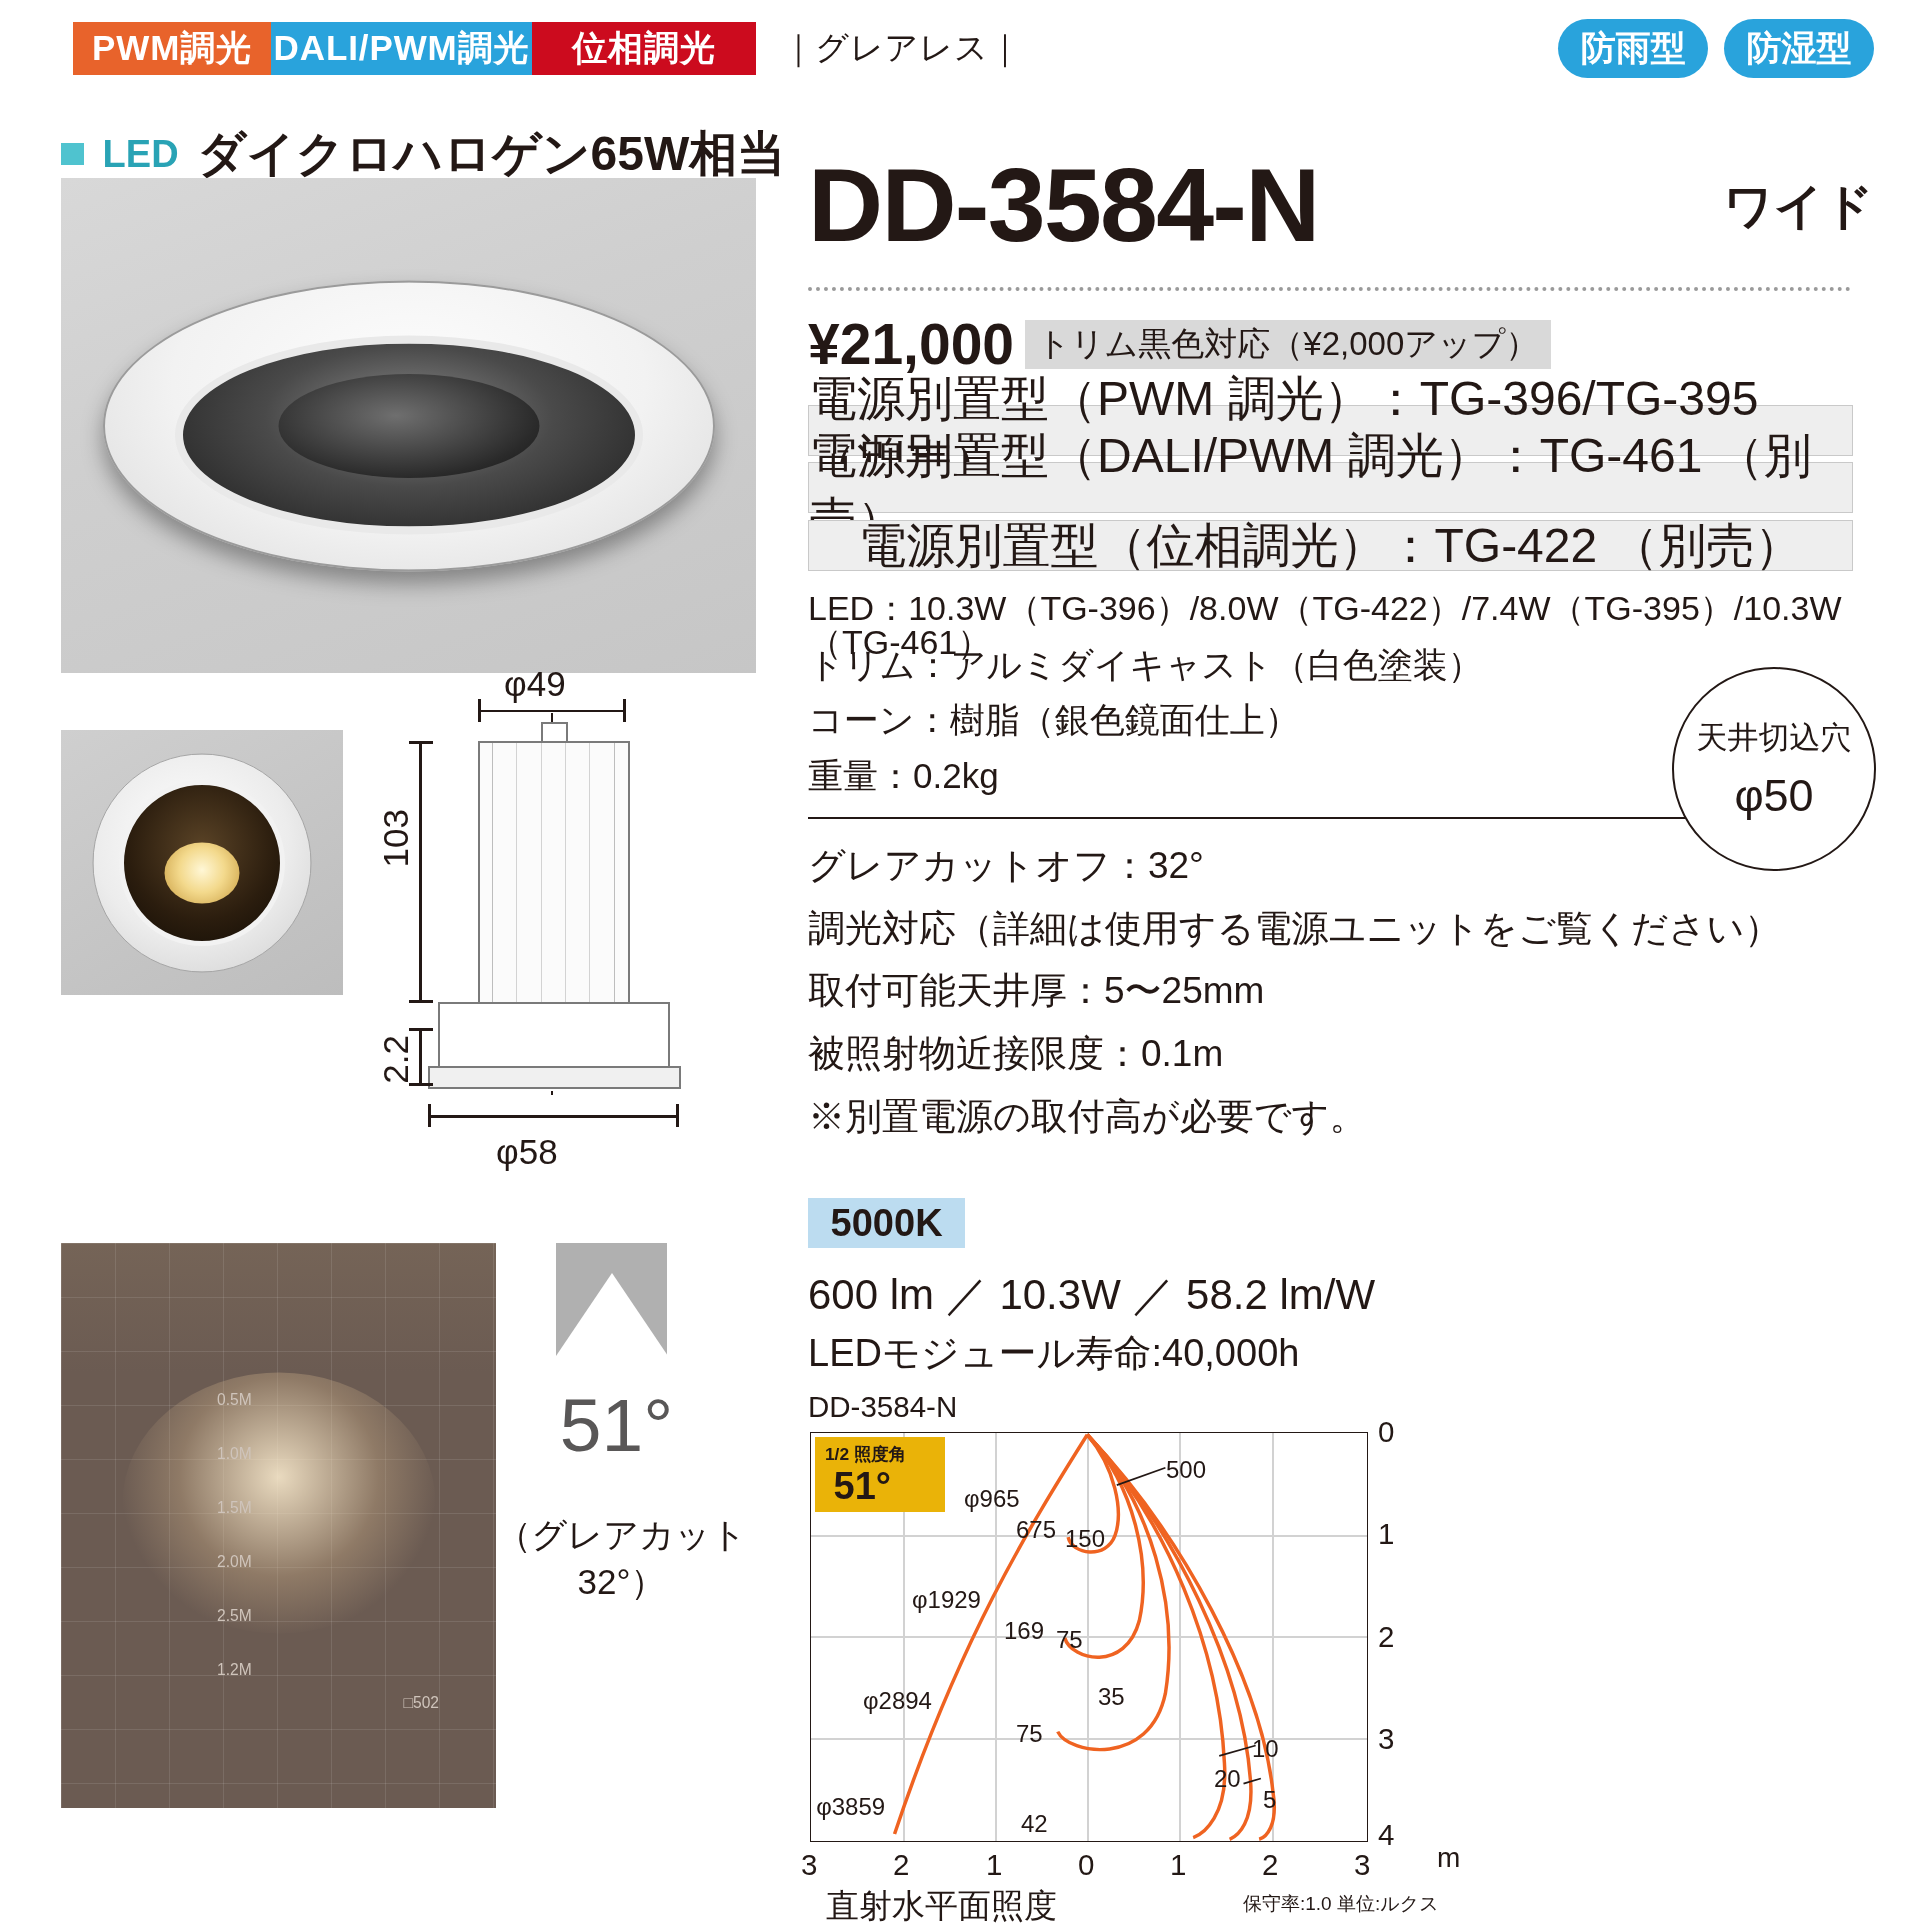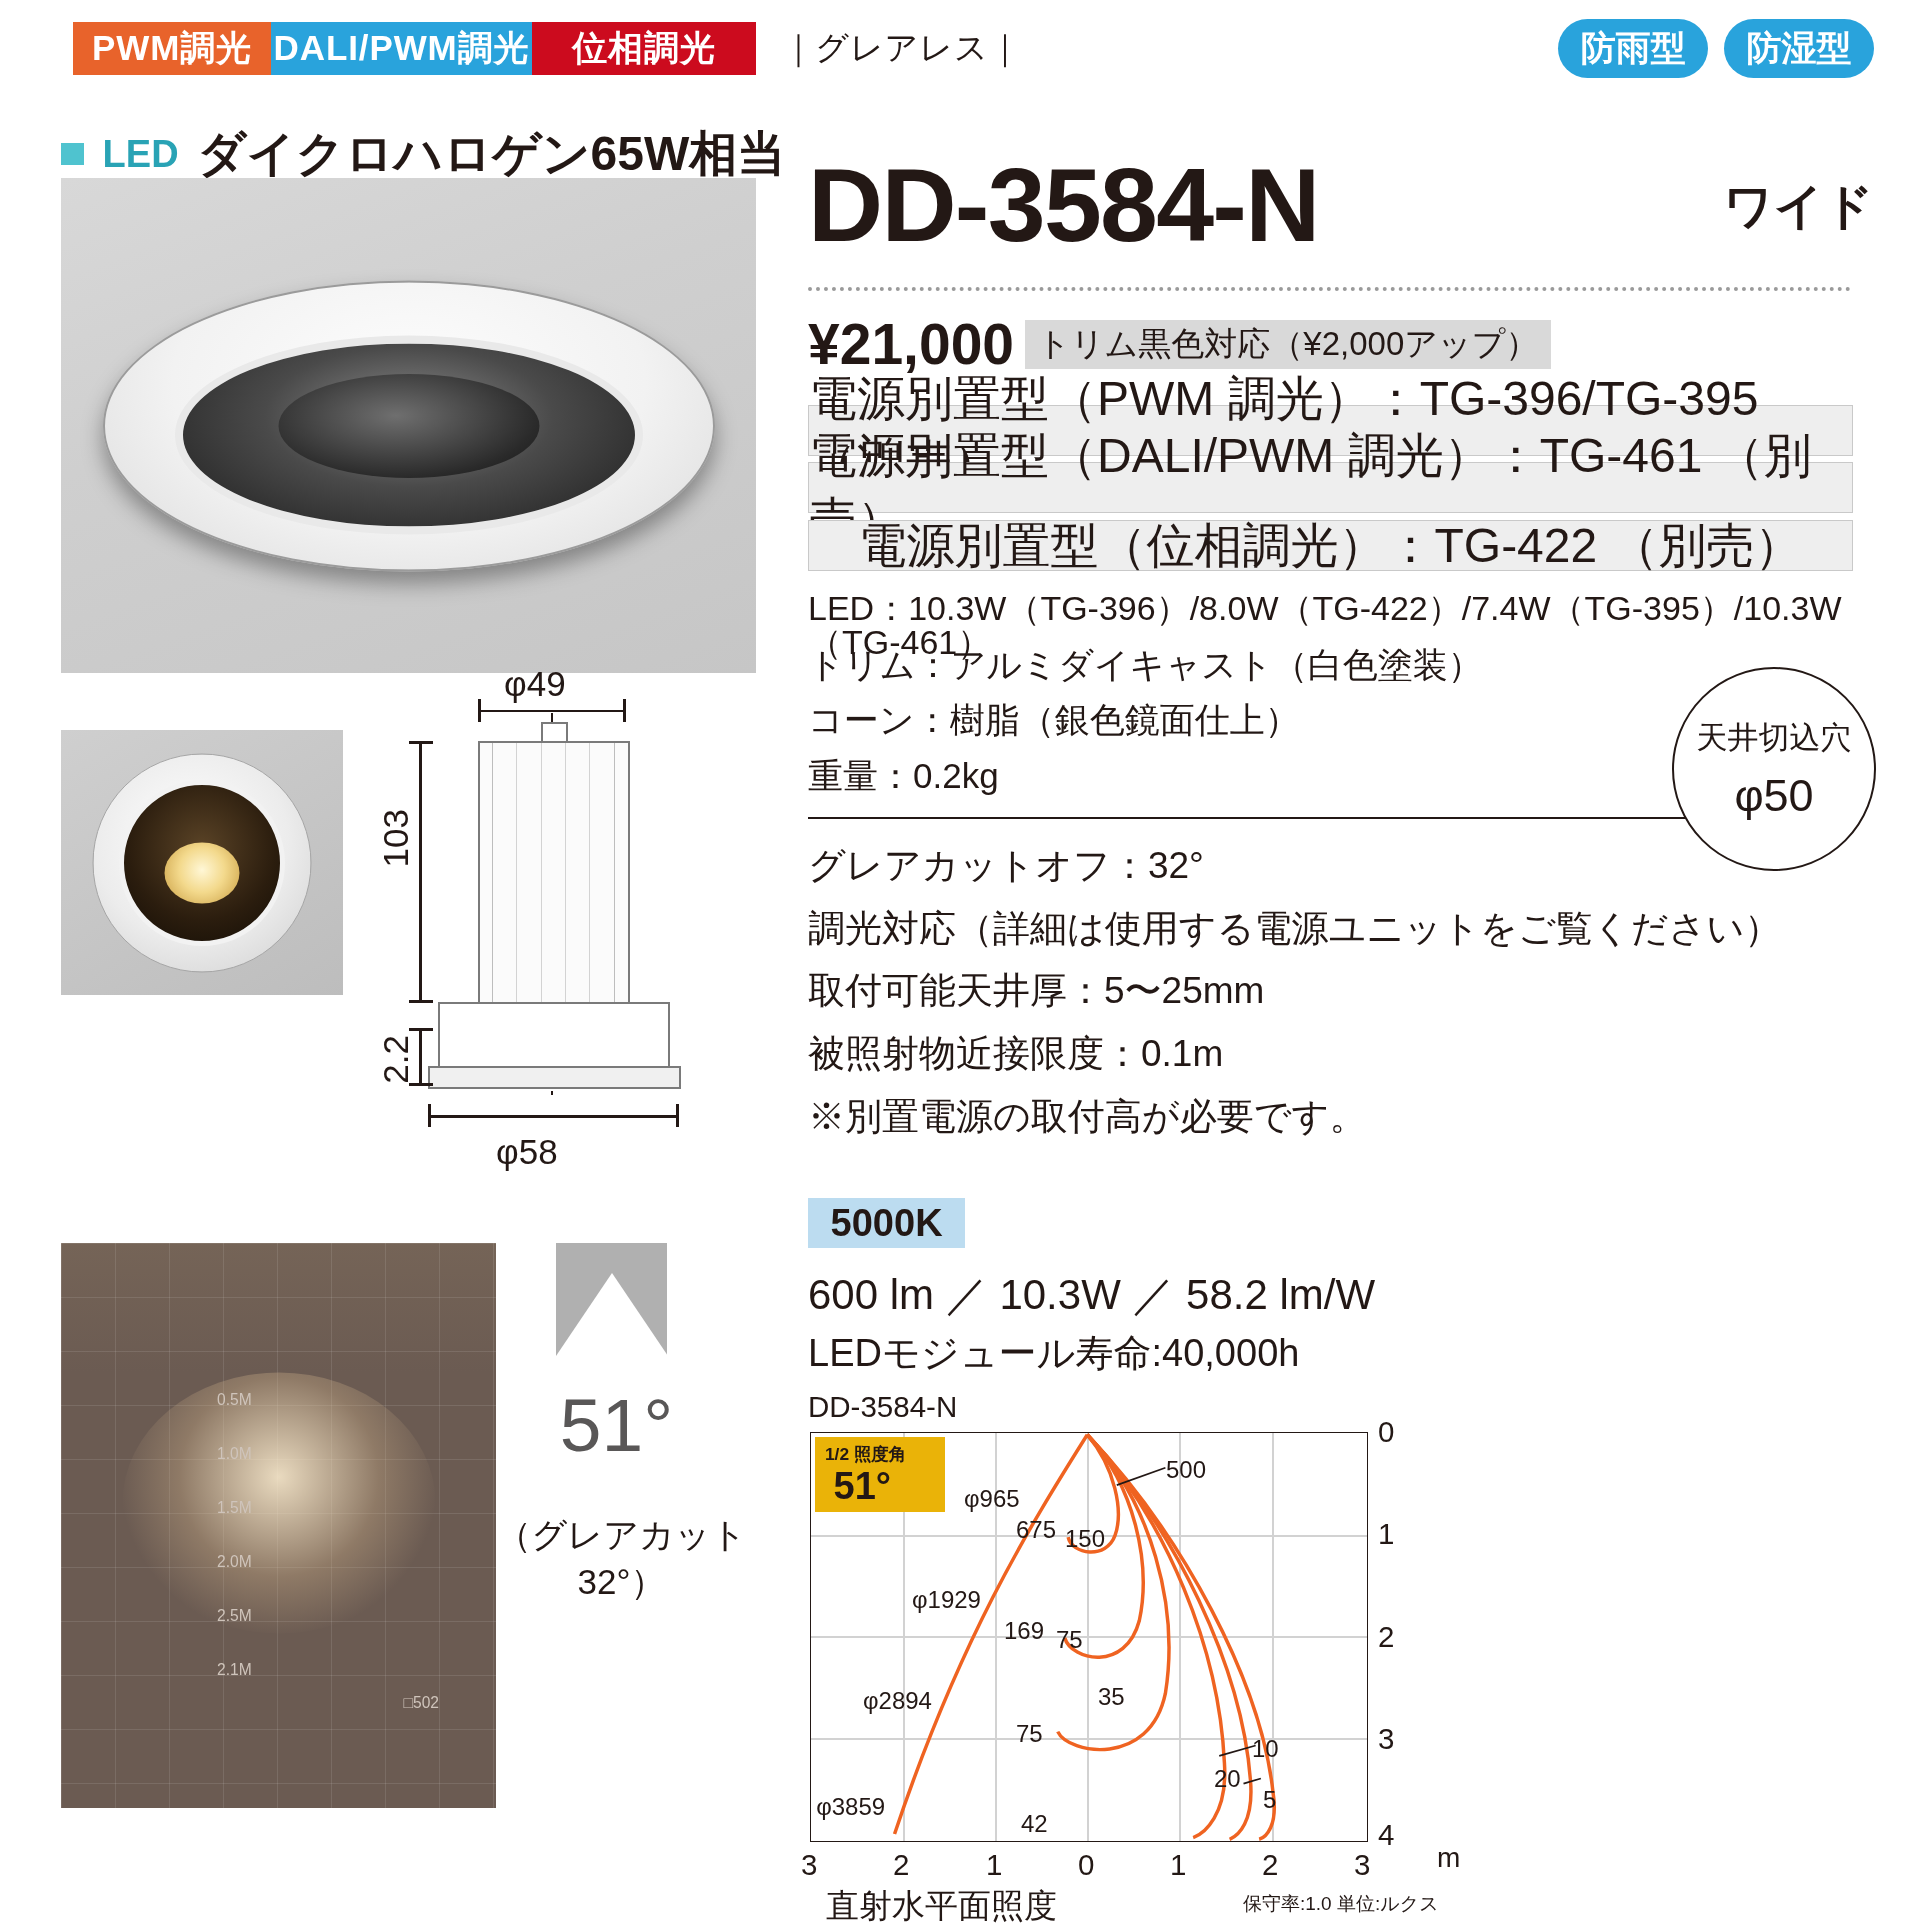--- a/index.html
+++ b/index.html
@@ -286,21 +286,21 @@
   <div class="room">
     <div class="room-ceil"></div>
     <div class="room-grid"></div>
     <div class="room-glow"></div>
     <div class="room-marks">
       <div>0.5M</div>
       <div>1.0M</div>
       <div>1.5M</div>
       <div>2.0M</div>
       <div>2.5M</div>
-      <div>2.1M</div>
+      <div>1.2M</div>
     </div>
     <div class="room-sq">□502</div>
   </div>
 
   <div class="beam-icon"></div>
   <div class="beam-angle">51°</div>
   <div class="beam-note">（グレアカット32°）</div>
 
   <div class="model">DD-3584-N</div>
   <div class="wide">ワイド</div>

